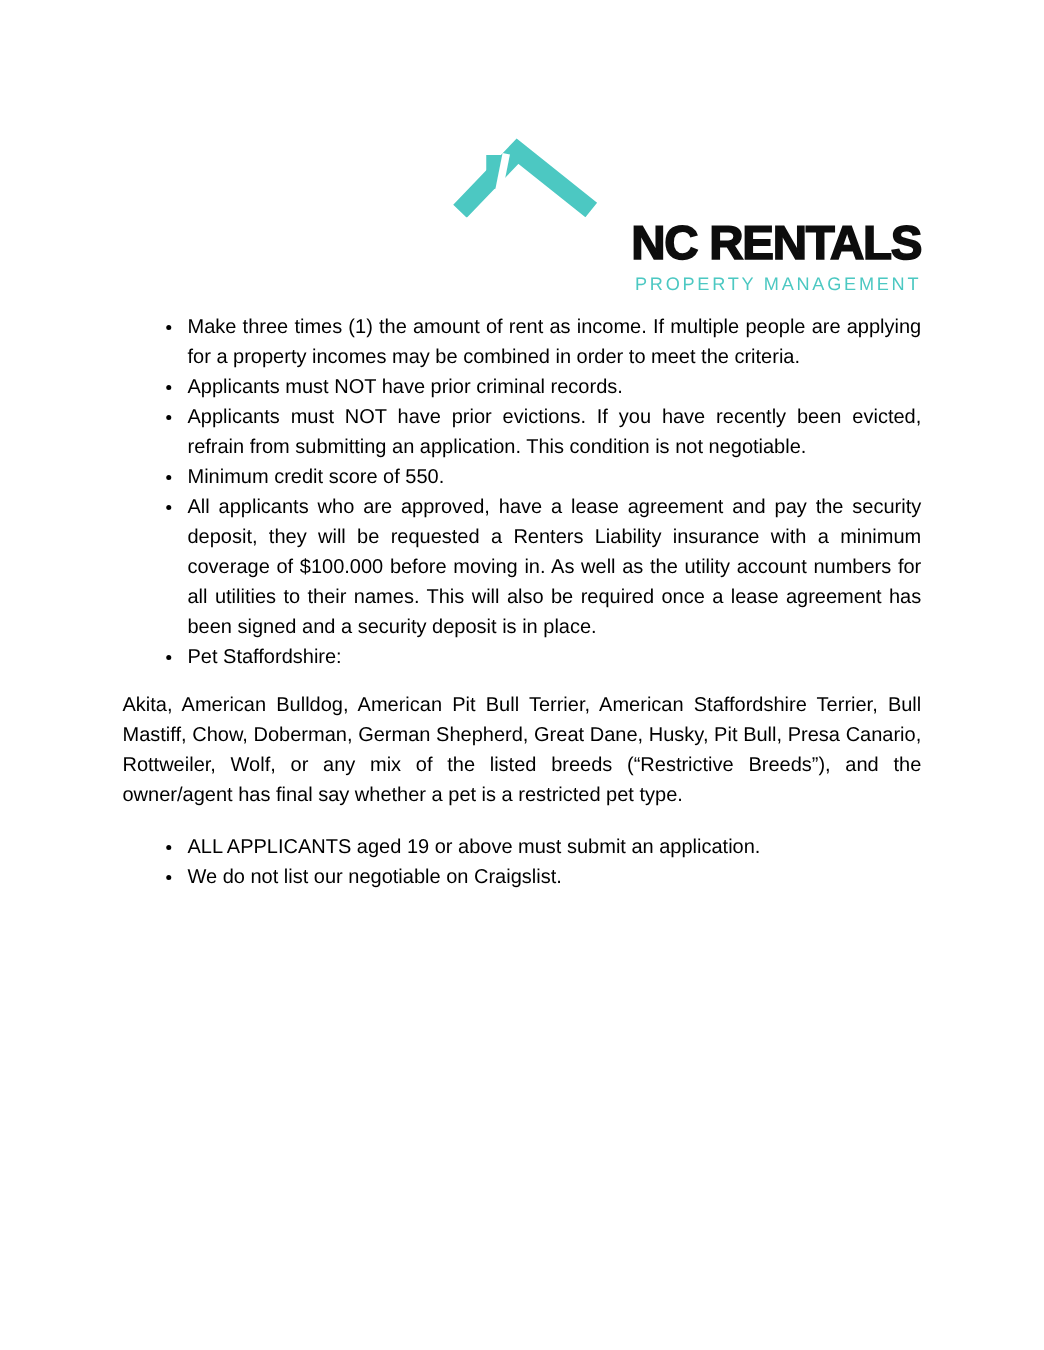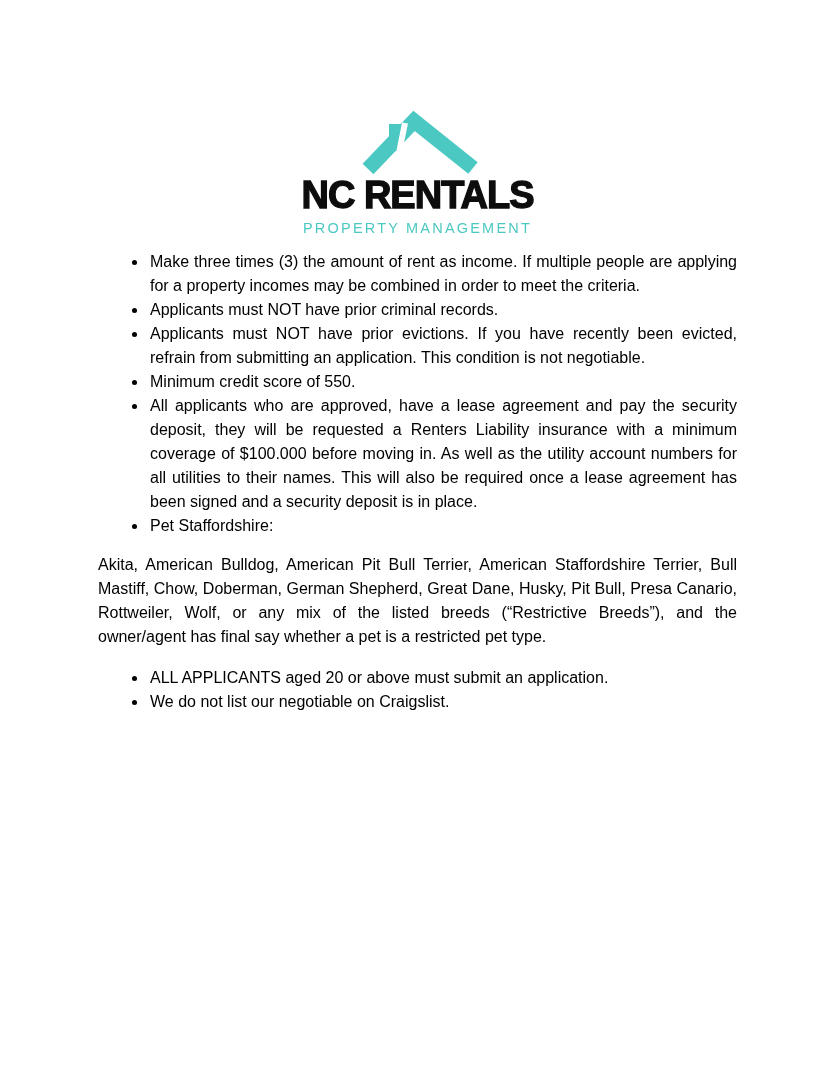--- a/index.html
+++ b/index.html
@@ -14,21 +14,21 @@
     color: #000000;
     overflow: hidden;
   }
   .page {
     padding: 0 98px;
     box-sizing: border-box;
   }
   
   .logo {
     padding-top: 110px;
-    text-align: center;
+    text-align: right;
   }
   .logo-icon-svg {
     display: block;
     margin: 0 auto;
     width: 120px;
     height: 64px;
   }
   .brand {
     font-size: 38px;
     line-height: 38px;
@@ -88,29 +88,29 @@
       <rect x="31" y="14" width="13" height="27" fill="var(--teal, #4CC8C2)"></rect>
 
       <line x1="47" y1="13" x2="39" y2="53" stroke="#ffffff" stroke-width="6"></line>
     </svg>
     <div class="brand">NC RENTALS</div>
     <div class="tagline">PROPERTY MANAGEMENT</div>
   </header>
 
 
   <ul class="bullet-list">
-    <li>Make three times (3) the amount of rent as income. If multiple people are applying for a property incomes may be combined in order to meet the criteria.</li>
+    <li>Make three times (1) the amount of rent as income. If multiple people are applying for a property incomes may be combined in order to meet the criteria.</li>
     <li>Applicants must NOT have prior criminal records.</li>
     <li>Applicants must NOT have prior evictions. If you have recently been evicted, refrain from submitting an application. This condition is not negotiable.</li>
     <li>Minimum credit score of 550.</li>
     <li>All applicants who are approved, have a lease agreement and pay the security deposit, they will be requested a Renters Liability insurance with a minimum coverage of $100.000 before moving in. As well as the utility account numbers for all utilities to their names. This will also be required once a lease agreement has been signed and a security deposit is in place.</li>
     <li>Pet Staffordshire:</li>
   </ul>
 
 
   <p class="doc-paragraph">Akita, American Bulldog, American Pit Bull Terrier, American Staffordshire Terrier, Bull Mastiff, Chow, Doberman, German Shepherd, Great Dane, Husky, Pit Bull, Presa Canario, Rottweiler, Wolf, or any mix of the listed breeds (“Restrictive Breeds”), and the owner/agent has final say whether a pet is a restricted pet type.</p>
 
   <ul class="bullet-list closing">
-    <li>ALL APPLICANTS aged 20 or above must submit an application.</li>
+    <li>ALL APPLICANTS aged 19 or above must submit an application.</li>
     <li>We do not list our negotiable on Craigslist.</li>
   </ul>
 
 </div>
 
 </body></html>

